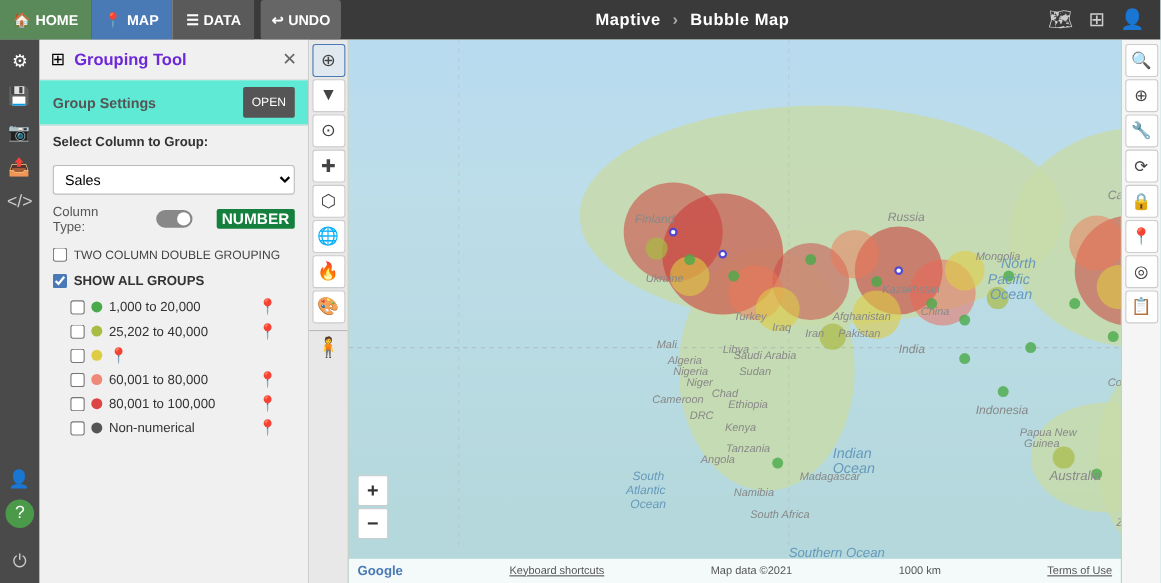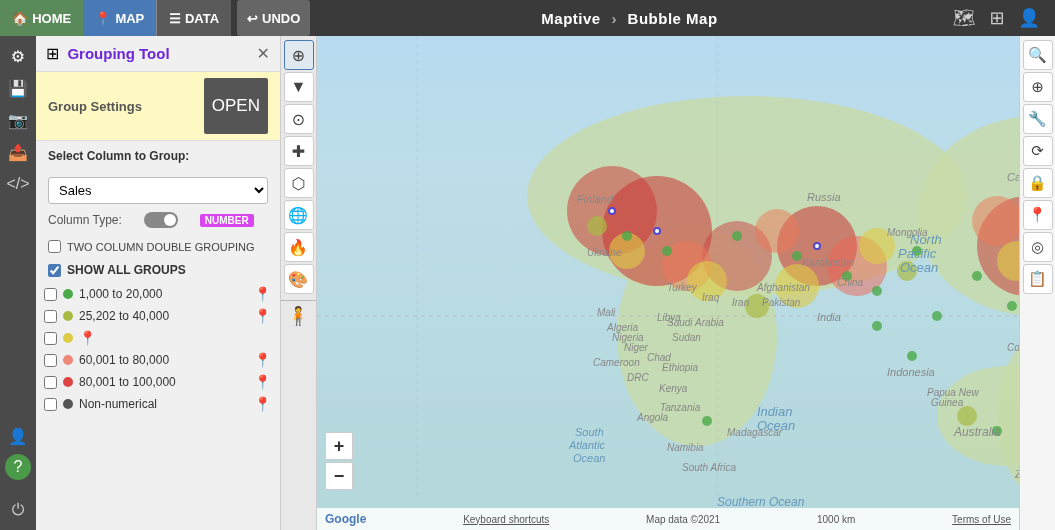--- a/index.html
+++ b/index.html
@@ -38,26 +38,26 @@
     .sidebar-header {
       display: flex; align-items: center; justify-content: space-between;
       padding: 8px 10px; background: #f0f0f0; border-bottom: 1px solid #ddd;
     }
     .sidebar-title-row { display: flex; align-items: center; gap: 8px; }
     .sidebar-title { font-size: 15px; font-weight: bold; color: #6d28d9; }
     .sidebar-close { background: none; border: none; font-size: 16px; color: #666; cursor: pointer; }
 
     .group-settings-row {
       display: flex; align-items: center; justify-content: space-between;
-      padding: 6px 12px; background: #fef9c3; border-bottom: 1px solid #ddd;
+      padding: 6px 12px; background: #5eead4; border-bottom: 1px solid #ddd;
     }
     .group-settings-label { font-size: 13px; color: #555; font-weight: bold; }
     .open-btn {
-      background: #555; color: #fff; border: none; padding: 18px 8px;
-      font-size: 17px; cursor: pointer; border-radius: 2px;
+      background: #555; color: #fff; border: none; padding: 8px 8px;
+      font-size: 11px; cursor: pointer; border-radius: 2px;
     }
 
     .panel-section { padding: 8px 12px; }
     .section-label { font-size: 12px; font-weight: bold; color: #333; margin-bottom: 14px; }
 
     .column-select {
       width: 100%; padding: 4px 6px; font-size: 13px;
       border: 1px solid #bbb; background: #fff; border-radius: 3px;
     }
 
@@ -66,37 +66,37 @@
     }
     .toggle-switch {
       width: 34px; height: 16px; background: #888; border-radius: 8px;
       position: relative; display: inline-block;
     }
     .toggle-switch::after {
       content: ''; position: absolute; width: 12px; height: 12px;
       background: #fff; border-radius: 50%; top: 2px; right: 2px;
     }
     .number-badge {
-      background: #d946ef; color: #fff; font-size: 10px; padding: 1px 5px;
+      background: #15803d; color: #fff; font-size: 14px; padding: 1px 5px;
       border-radius: 2px; font-weight: bold;
     }
 
     .two-col-row {
       display: flex; align-items: center; gap: 6px;
       padding: 4px 12px 6px; font-size: 11px; color: #444;
     }
     .two-col-row input[type=checkbox] { margin: 0; }
 
     .show-all-row {
       display: flex; align-items: center; gap: 6px;
       padding: 4px 12px 6px; font-size: 12px; color: #333; font-weight: bold;
     }
     .show-all-row input[type=checkbox] { accent-color: #4a7ab5; }
 
-    .group-list { padding: 0 4px 8px; }
+    .group-list { padding: 0 24px 8px; }
     .group-item {
       display: flex; align-items: center; gap: 6px;
       padding: 3px 4px; font-size: 12px; color: #333;
     }
     .group-item input[type=checkbox] { margin: 0; flex-shrink: 0; }
     .group-dot {
       width: 10px; height: 10px; border-radius: 50%; flex-shrink: 0;
     }
     .group-label { flex: 1; }
     .pin-icon { color: #888; font-size: 14px; cursor: pointer; }

